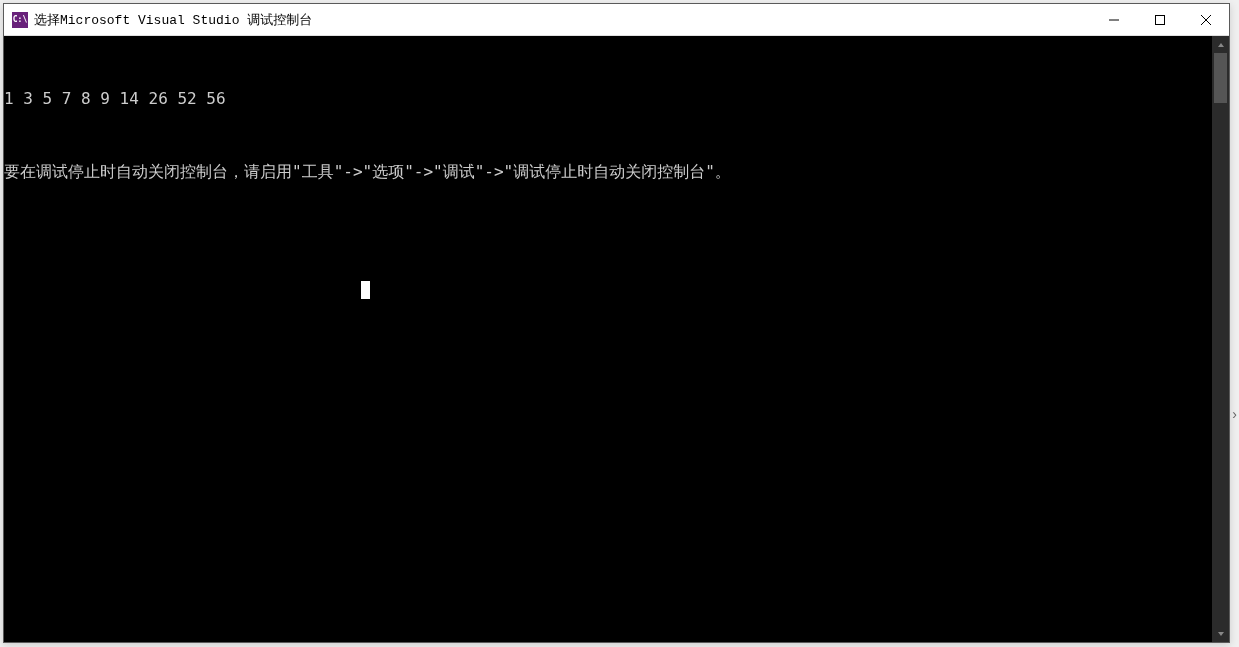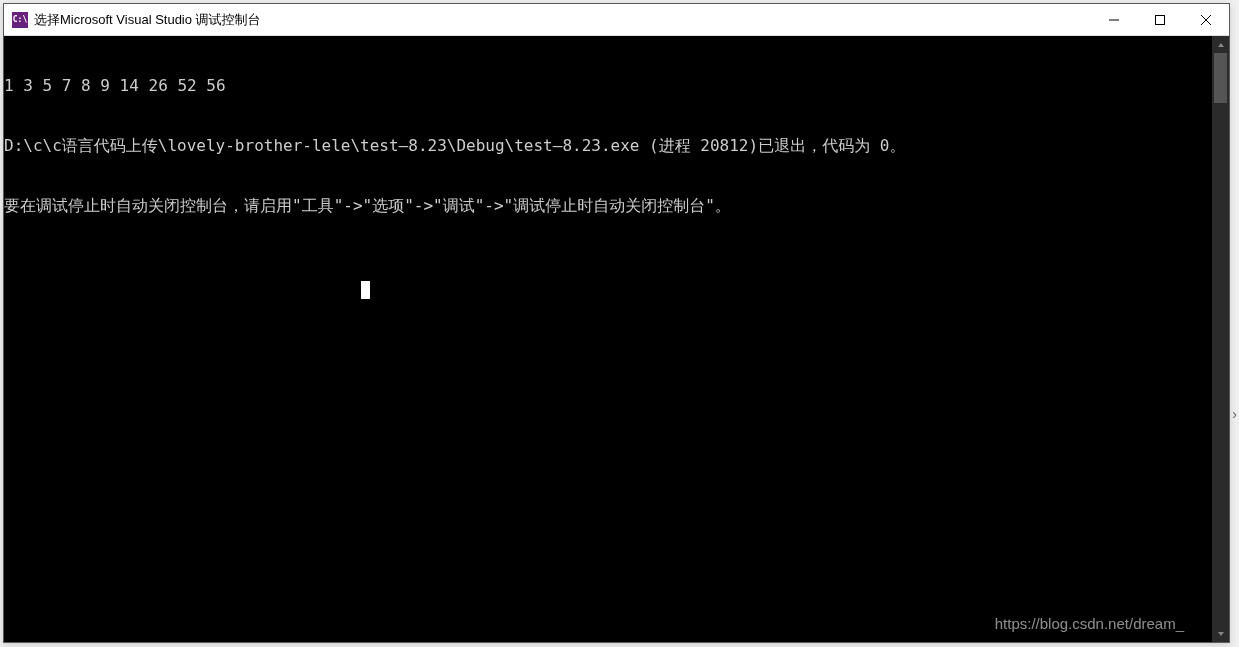--- a/index.html
+++ b/index.html
@@ -48,20 +48,21 @@
       font-size: 8px;
       font-weight: bold;
       font-family: Consolas, monospace;
     }
     .titlebar-text {
       flex: 1;
       font-size: 13px;
       color: #000;
       white-space: nowrap;
       overflow: hidden;
+      font-family: Liberation Mono, monospace;
     }
     .titlebar-controls {
       display: flex;
       height: 100%;
     }
     .titlebar-btn {
       width: 46px;
       height: 100%;
       display: flex;
       align-items: center;
@@ -84,20 +85,21 @@
       font-family: "NSimSun", "SimSun", Consolas, monospace;
       font-size: 16px;
       line-height: 20px;
       padding: 0;
       white-space: pre;
       overflow: hidden;
       position: relative;
     }
     .console-line {
       white-space: pre;
+      margin-top: 13px;
     }
     .cursor {
       position: absolute;
       left: 357px;
       top: 245px;
       width: 9px;
       height: 18px;
       background: #ffffff;
     }
     .scrollbar {
@@ -175,24 +177,22 @@
         <svg viewBox="0 0 10 10">
             <line x1="0" y1="0" x2="10" y2="10" stroke="#000" stroke-width="1"></line>
             <line x1="10" y1="0" x2="0" y2="10" stroke="#000" stroke-width="1"></line>
           </svg>
       </div>
     </div>
   </div>
   <div class="console-wrapper">
     <div class="console">
       <div class="console-line">1 3 5 7 8 9 14 26 52 56</div>
-      <div class="console-line">D:\c\c语言代码上传\lovely-brother-lele\test—8.23\Debug\test—8.23.exe (进程 20812)已退出，代码为 0。</div>
       <div class="console-line">要在调试停止时自动关闭控制台，请启用"工具"-&gt;"选项"-&gt;"调试"-&gt;"调试停止时自动关闭控制台"。</div>
       <div class="cursor"></div>
-      <div class="watermark">https://blog.csdn.net/dream_</div>
     </div>
     <div class="scrollbar">
       <div class="scrollbar-btn up">
         <svg viewBox="0 0 8 8">
             <polygon points="4,2 7,6 1,6"></polygon>
           </svg>
       </div>
       <div class="scrollbar-thumb"></div>
       <div class="scrollbar-btn down">
         <svg viewBox="0 0 8 8">

